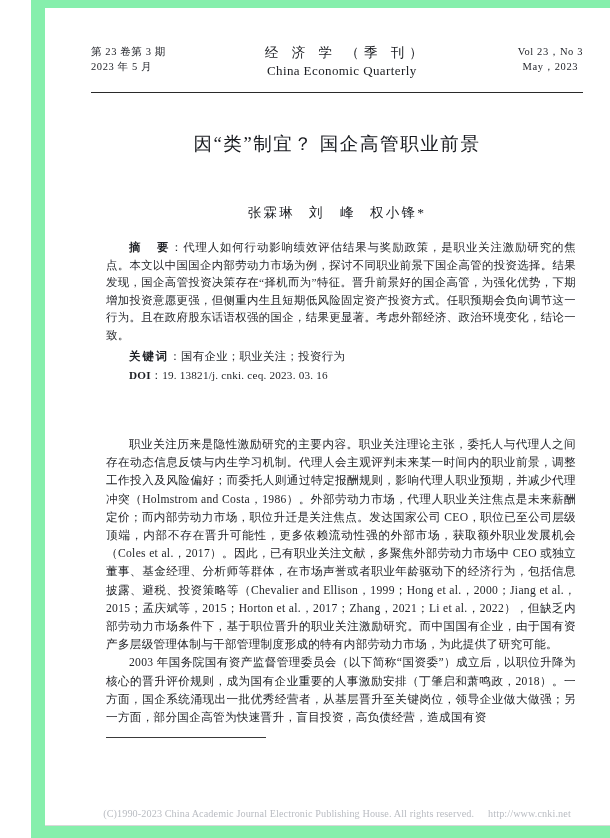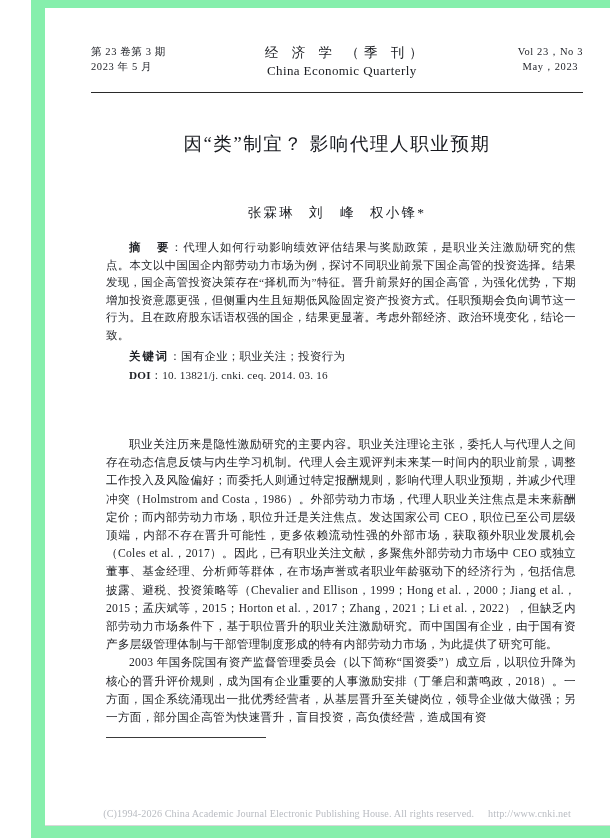--- a/index.html
+++ b/index.html
@@ -248,41 +248,41 @@
           <div class="journal-en">China Economic Quarterly</div>
         </div>
         <div class="masthead-right">
           <div>Vol 23，No 3</div>
           <div>May，2023</div>
         </div>
       </div>
       <div class="masthead-rule"></div>
 
       <div class="title-block">
-        <div class="title-line">因“类”制宜？ 影响代理人职业预期</div>
+        <div class="title-line">因“类”制宜？ 国企高管职业前景</div>
       </div>
 
       <div class="authors">
         <span>张霖琳</span><span class="gap"></span><span>刘　峰</span><span class="gap"></span><span>权小锋*</span>
       </div>
 
       <div class="abstract-block">
         <p class="cn-para indent"><span class="lead-label">摘　要</span><span>：代理人如何行动影响绩效评估结果与奖励政策，是职业关注激励研究的焦点。本文以中国国企内部劳动力市场为例，探讨不同职业前景下国企高管的投资选择。结果发现，国企高管投资决策存在“择机而为”特征。晋升前景好的国企高管，为强化优势，下期增加投资意愿更强，但侧重内生且短期低风险固定资产投资方式。任职预期会负向调节这一行为。且在政府股东话语权强的国企，结果更显著。考虑外部经济、政治环境变化，结论一致。</span></p>
         <p class="keywords"><span class="lead-label">关键词</span><span>：国有企业；职业关注；投资行为</span></p>
-        <p class="doi-line"><span class="doi-label">DOI</span><span>：10. 13821/j. cnki. ceq. 2014. 03. 16</span></p>
+        <p class="doi-line"><span class="doi-label">DOI</span><span>：19. 13821/j. cnki. ceq. 2023. 03. 16</span></p>
       </div>
 
 
       <div class="body-block">
         <p class="body-para">职业关注历来是隐性激励研究的主要内容。职业关注理论主张，委托人与代理人之间存在动态信息反馈与内生学习机制。代理人会主观评判未来某一时间内的职业前景，调整工作投入及风险偏好；而委托人则通过特定报酬规则，影响代理人职业预期，并减少代理冲突（Holmstrom and Costa，1986）。外部劳动力市场，代理人职业关注焦点是未来薪酬定价；而内部劳动力市场，职位升迁是关注焦点。发达国家公司 CEO，职位已至公司层级顶端，内部不存在晋升可能性，更多依赖流动性强的外部市场，获取额外职业发展机会（Coles et al.，2017）。因此，已有职业关注文献，多聚焦外部劳动力市场中 CEO 或独立董事、基金经理、分析师等群体，在市场声誉或者职业年龄驱动下的经济行为，包括信息披露、避税、投资策略等（Chevalier and Ellison，1999；Hong et al.，2000；Jiang et al.，2015；孟庆斌等，2015；Horton et al.，2017；Zhang，2021；Li et al.，2022），但缺乏内部劳动力市场条件下，基于职位晋升的职业关注激励研究。而中国国有企业，由于国有资产多层级管理体制与干部管理制度形成的特有内部劳动力市场，为此提供了研究可能。</p>
         <p class="body-para">2003 年国务院国有资产监督管理委员会（以下简称“国资委”）成立后，以职位升降为核心的晋升评价规则，成为国有企业重要的人事激励安排（丁肇启和萧鸣政，2018）。一方面，国企系统涌现出一批优秀经营者，从基层晋升至关键岗位，领导企业做大做强；另一方面，部分国企高管为快速晋升，盲目投资，高负债经营，造成国有资</p>
       </div>
 
       <div class="footnote-rule"></div>
 
       <div class="cnki-footer">
-        <span class="cnki-text">(C)1994-2026 China Academic Journal Electronic Publishing House. All rights reserved.</span>
+        <span class="cnki-text">(C)1990-2023 China Academic Journal Electronic Publishing House. All rights reserved.</span>
         <span class="cnki-text cnki-url">http://www.cnki.net</span>
       </div>
 
     </div>
   </div>
 </div>
 
 </body></html>

